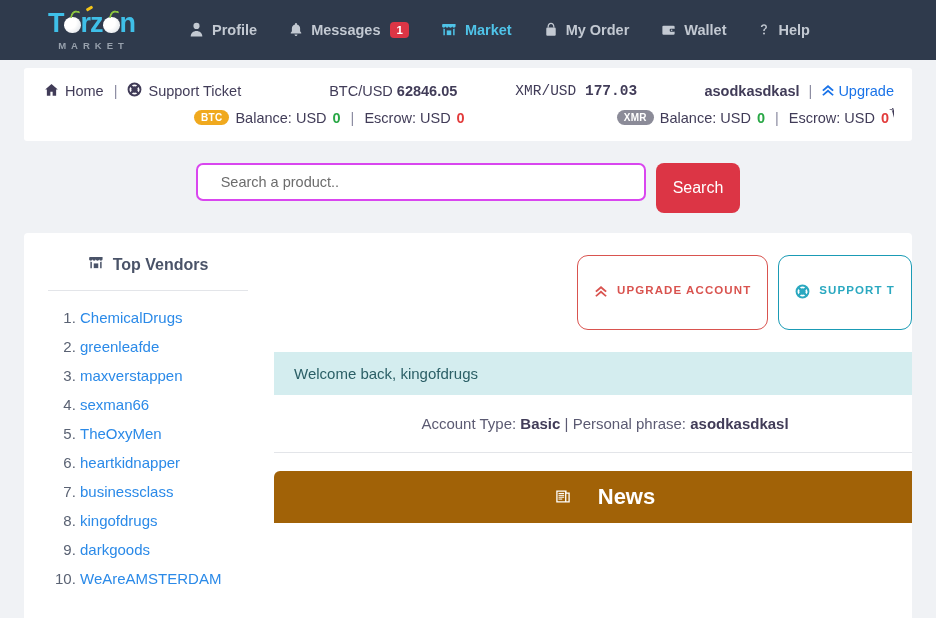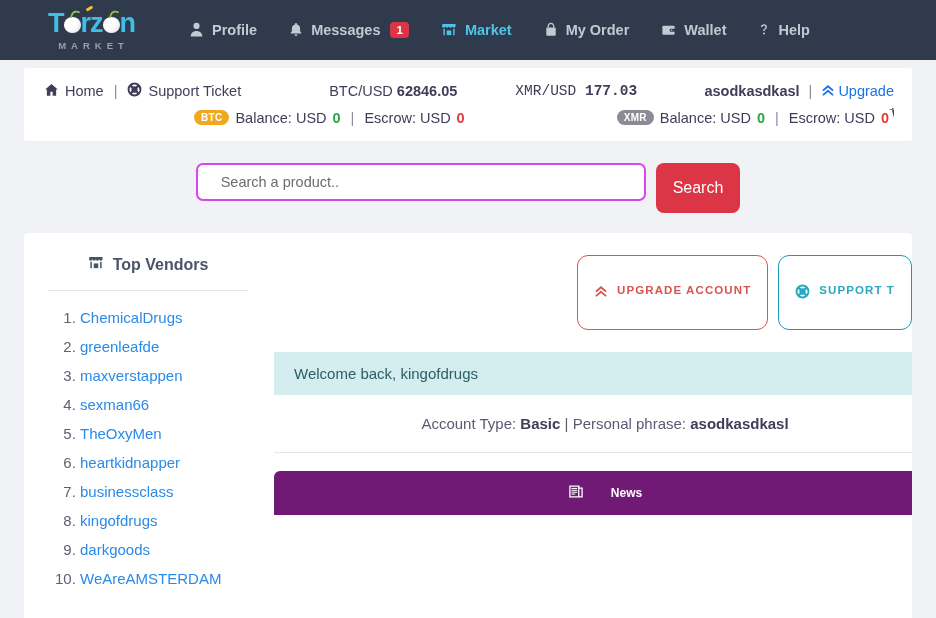--- a/index.html
+++ b/index.html
@@ -231,24 +231,24 @@
     text-align: center;
     color: #5b5a72;
     font-size: 15px;
     padding: 20px 0 20px 0;
     margin-right: -24px;
   }
   .acct-line b { color: #413c58; }
   .acct-divider { border-top: 1px solid #e3e5e9; margin-right: -24px; }
 
   .news-head {
-    background: #701a75;
+    background: #a16207;
     color: #fff;
     text-align: center;
-    font-size: 12px;
+    font-size: 22px;
     font-weight: bold;
     padding: 13px 0;
     border-radius: 6px 6px 0 0;
     margin-top: 18px;
     margin-right: -24px;
     display: flex; align-items: center; justify-content: center; gap: 27px;
   }
   .news-body { padding: 18px 0 0 0; margin-right: -24px; color: #413c58; font-size: 15px; }
   .news-date { font-weight: bold; margin-bottom: 19px; }
   .news-date .important { color: #e8271d; }

